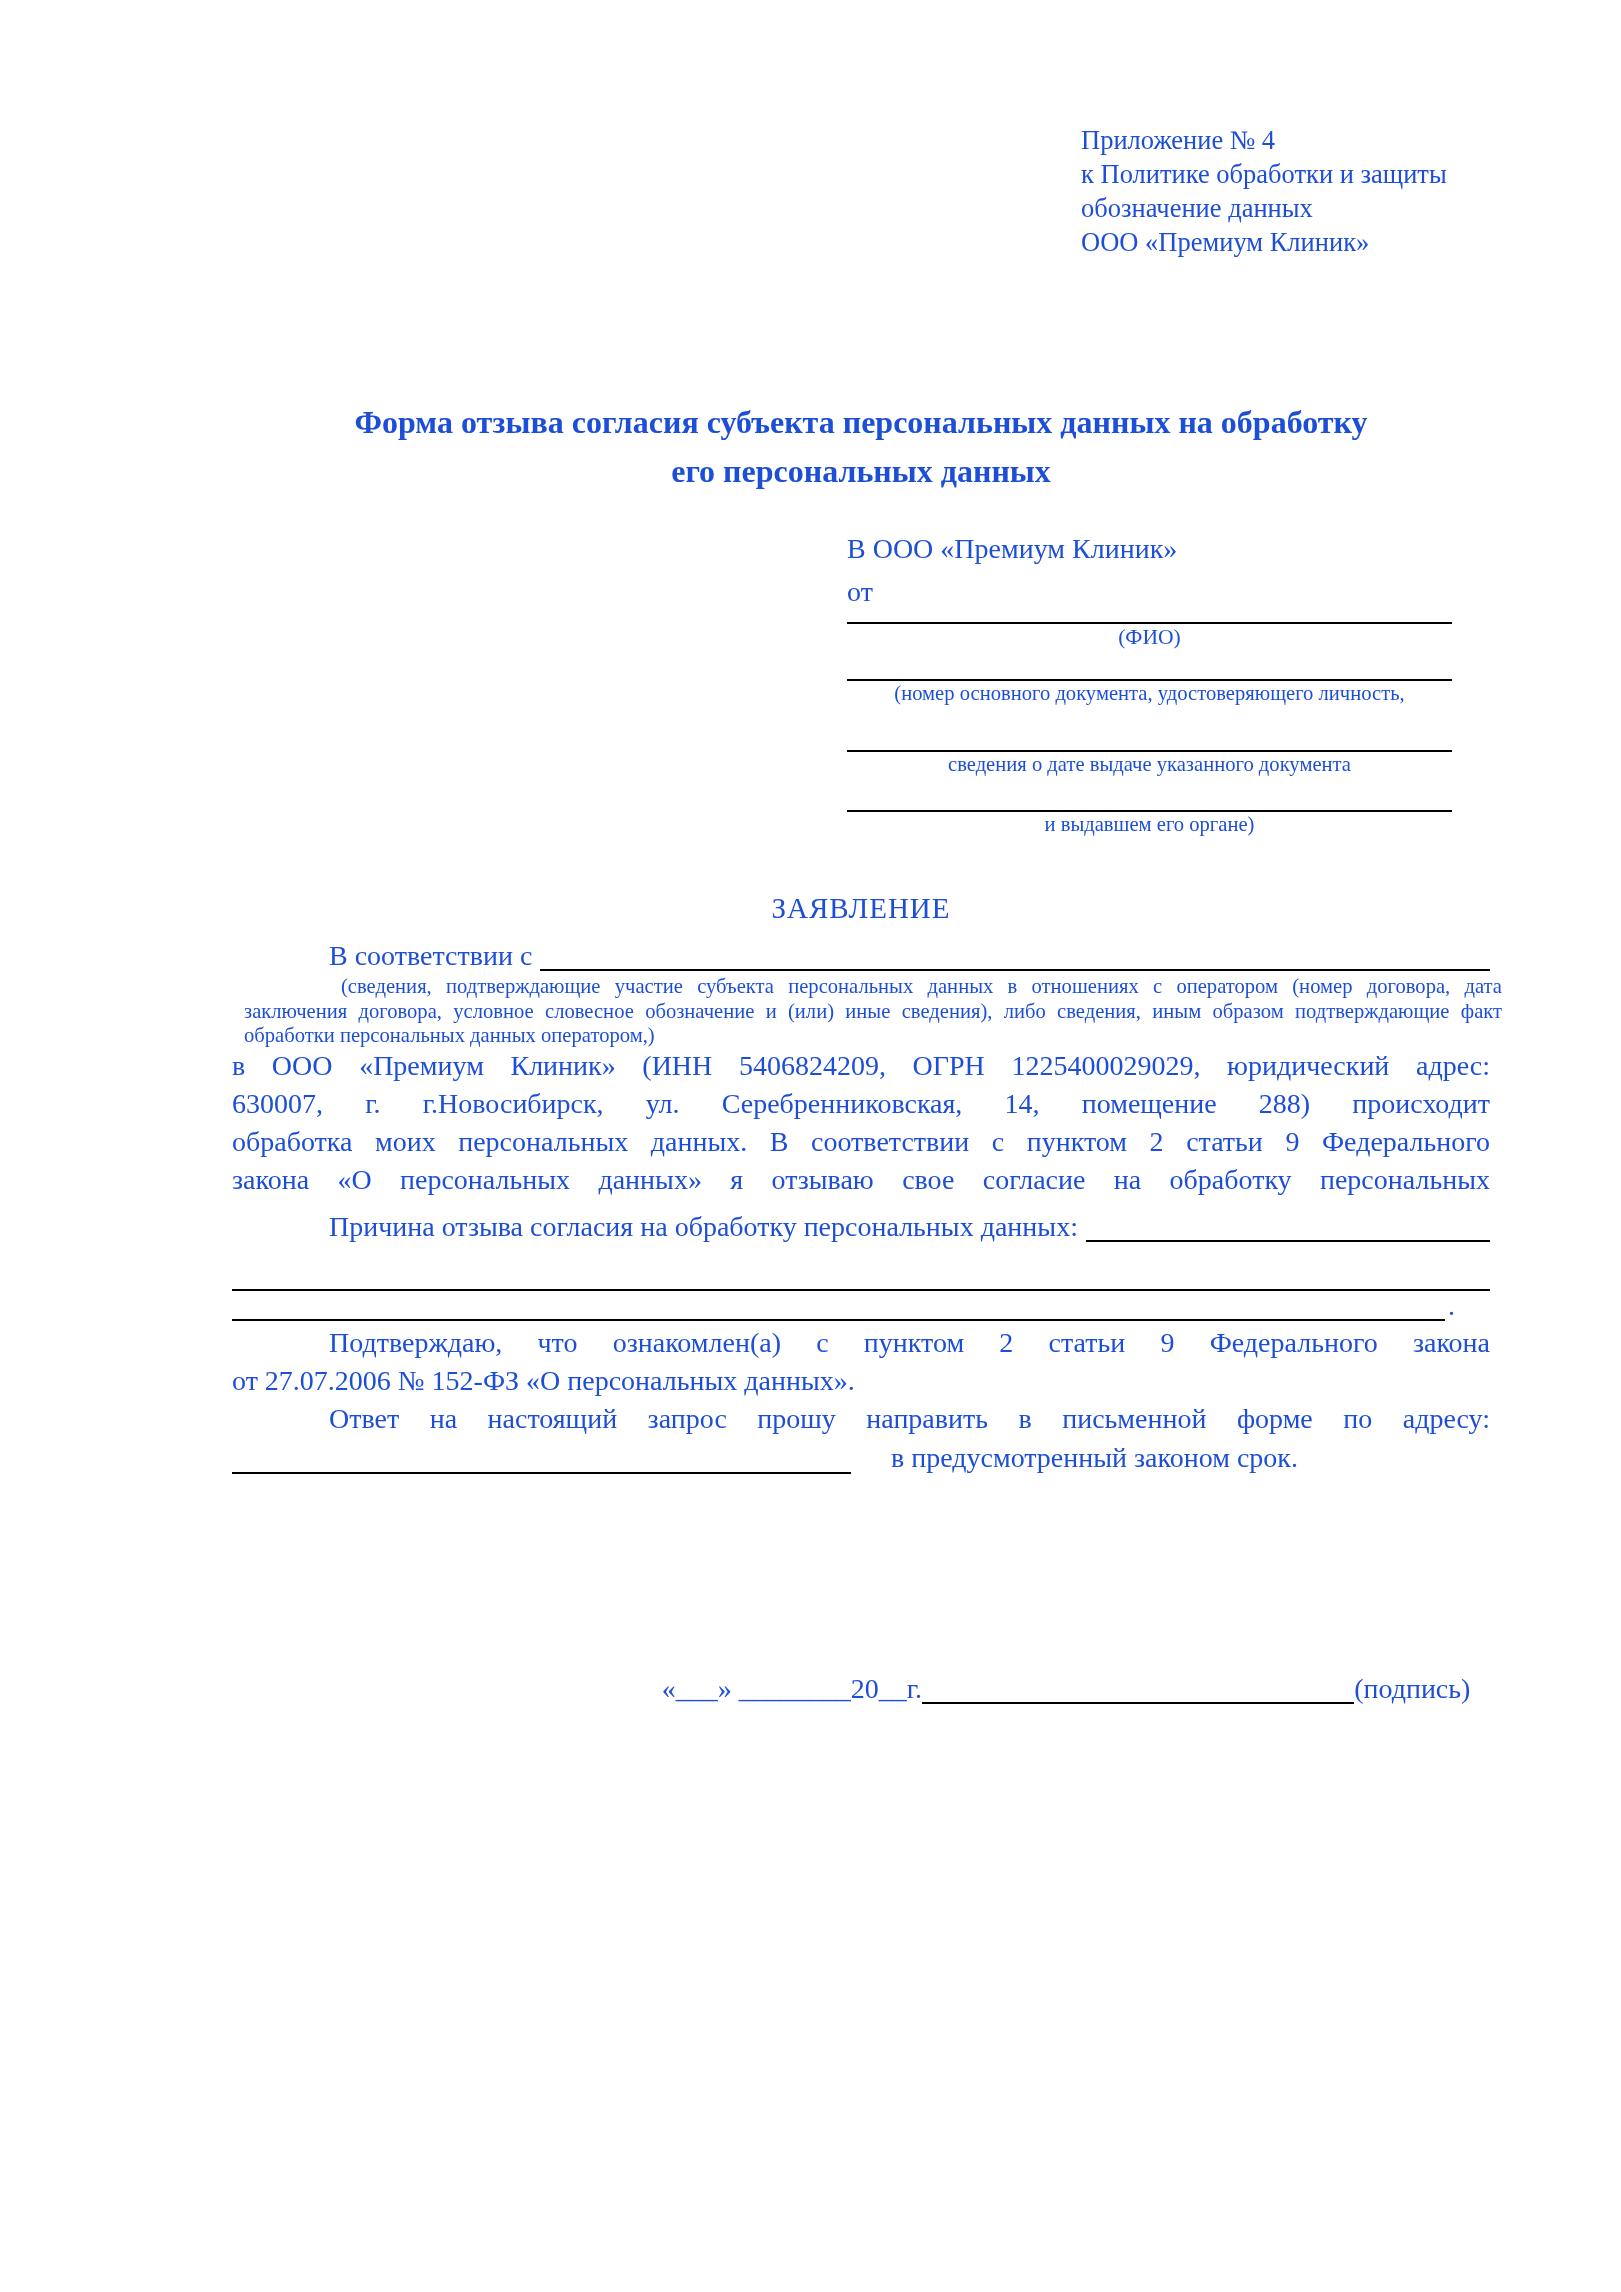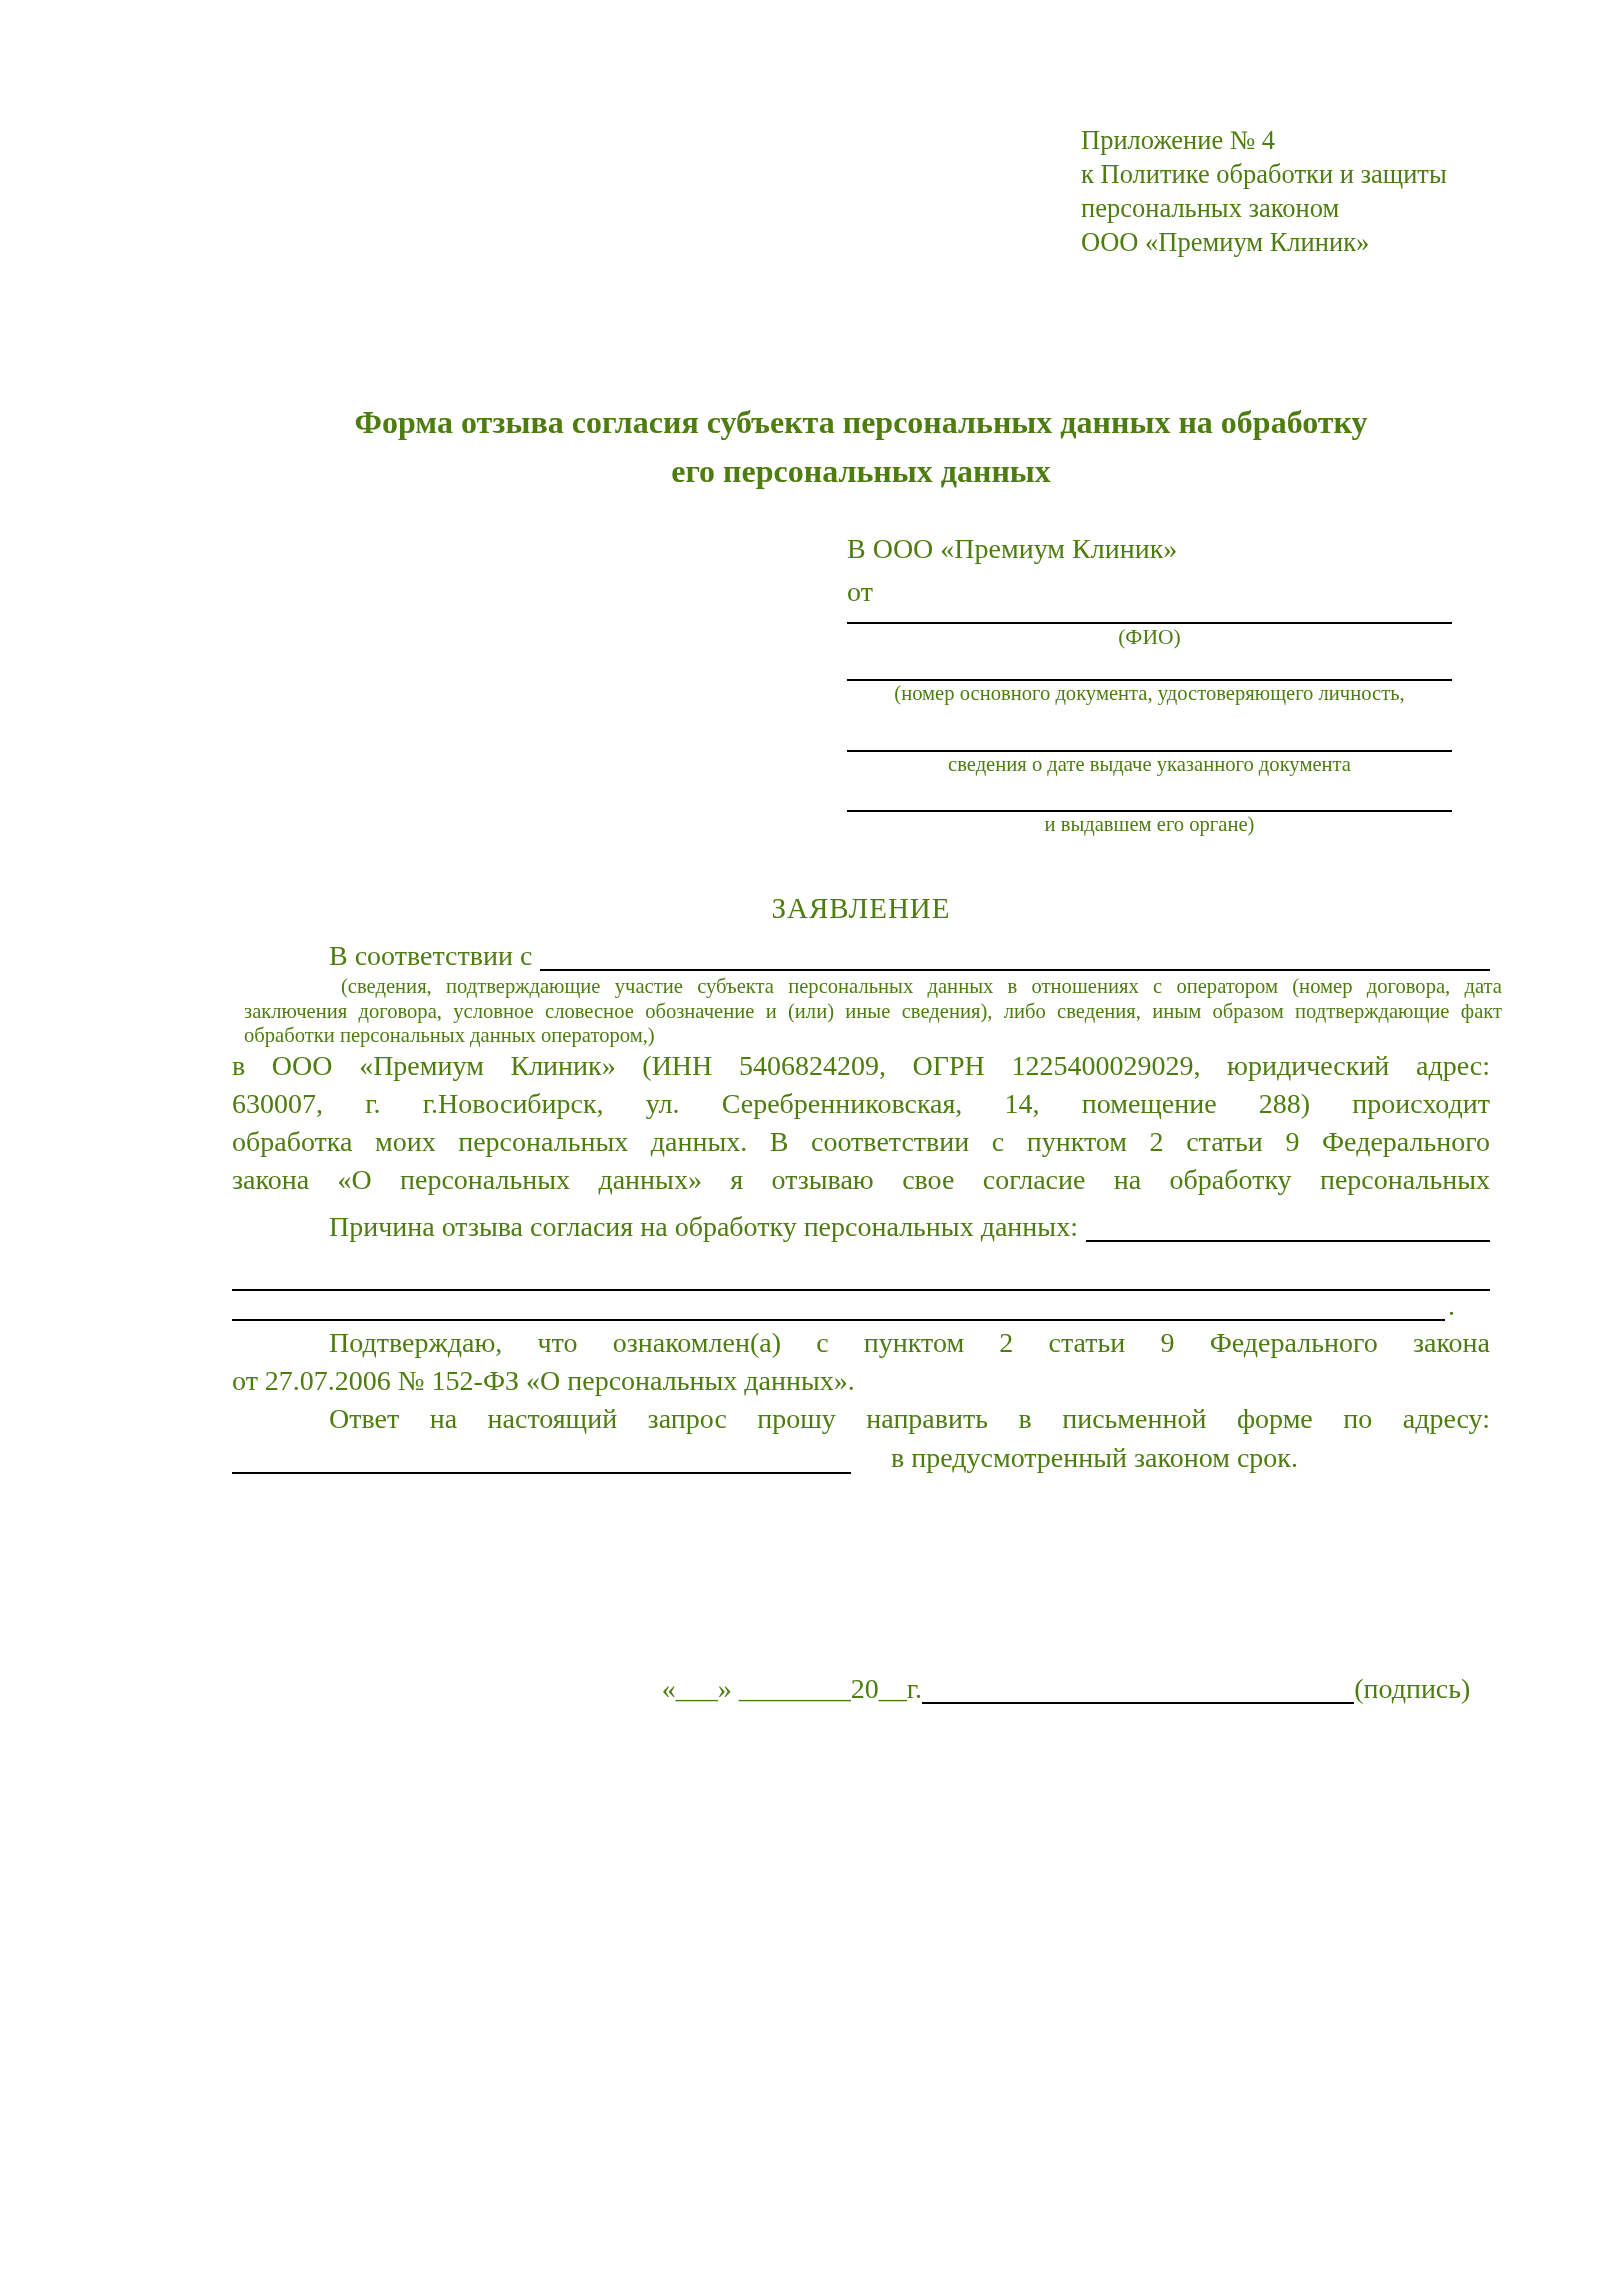--- a/index.html
+++ b/index.html
@@ -5,21 +5,21 @@
   html, body {
     margin: 0;
     padding: 0;
     background: #ffffff;
   }
   .page {
     position: relative;
     width: 1621px;
     height: 2293px;
     background: #ffffff;
-    color: #4d7c0f;
+    color: #1d4ed8;
     font-family: "Liberation Serif", "DejaVu Serif", serif;
     overflow: hidden;
   }
   .abs { position: absolute; }
 
   
   .appendix {
     left: 1081px;
     top: 123px;
     font-size: 26.5px;
@@ -172,21 +172,21 @@
   }
 </style>
 </head>
 <body>
 
 <div class="page">
 
   <div class="abs appendix">
     <div>Приложение № 4</div>
     <div>к Политике обработки и защиты</div>
-    <div>персональных законом</div>
+    <div>обозначение данных</div>
     <div>ООО «Премиум Клиник»</div>
   </div>
 
   <div class="abs form-title">
     <div>Форма отзыва согласия субъекта персональных данных на обработку</div>
     <div>его персональных данных</div>
   </div>
 
   <div class="abs addressee">
     <div>В ООО «Премиум Клиник»</div>

